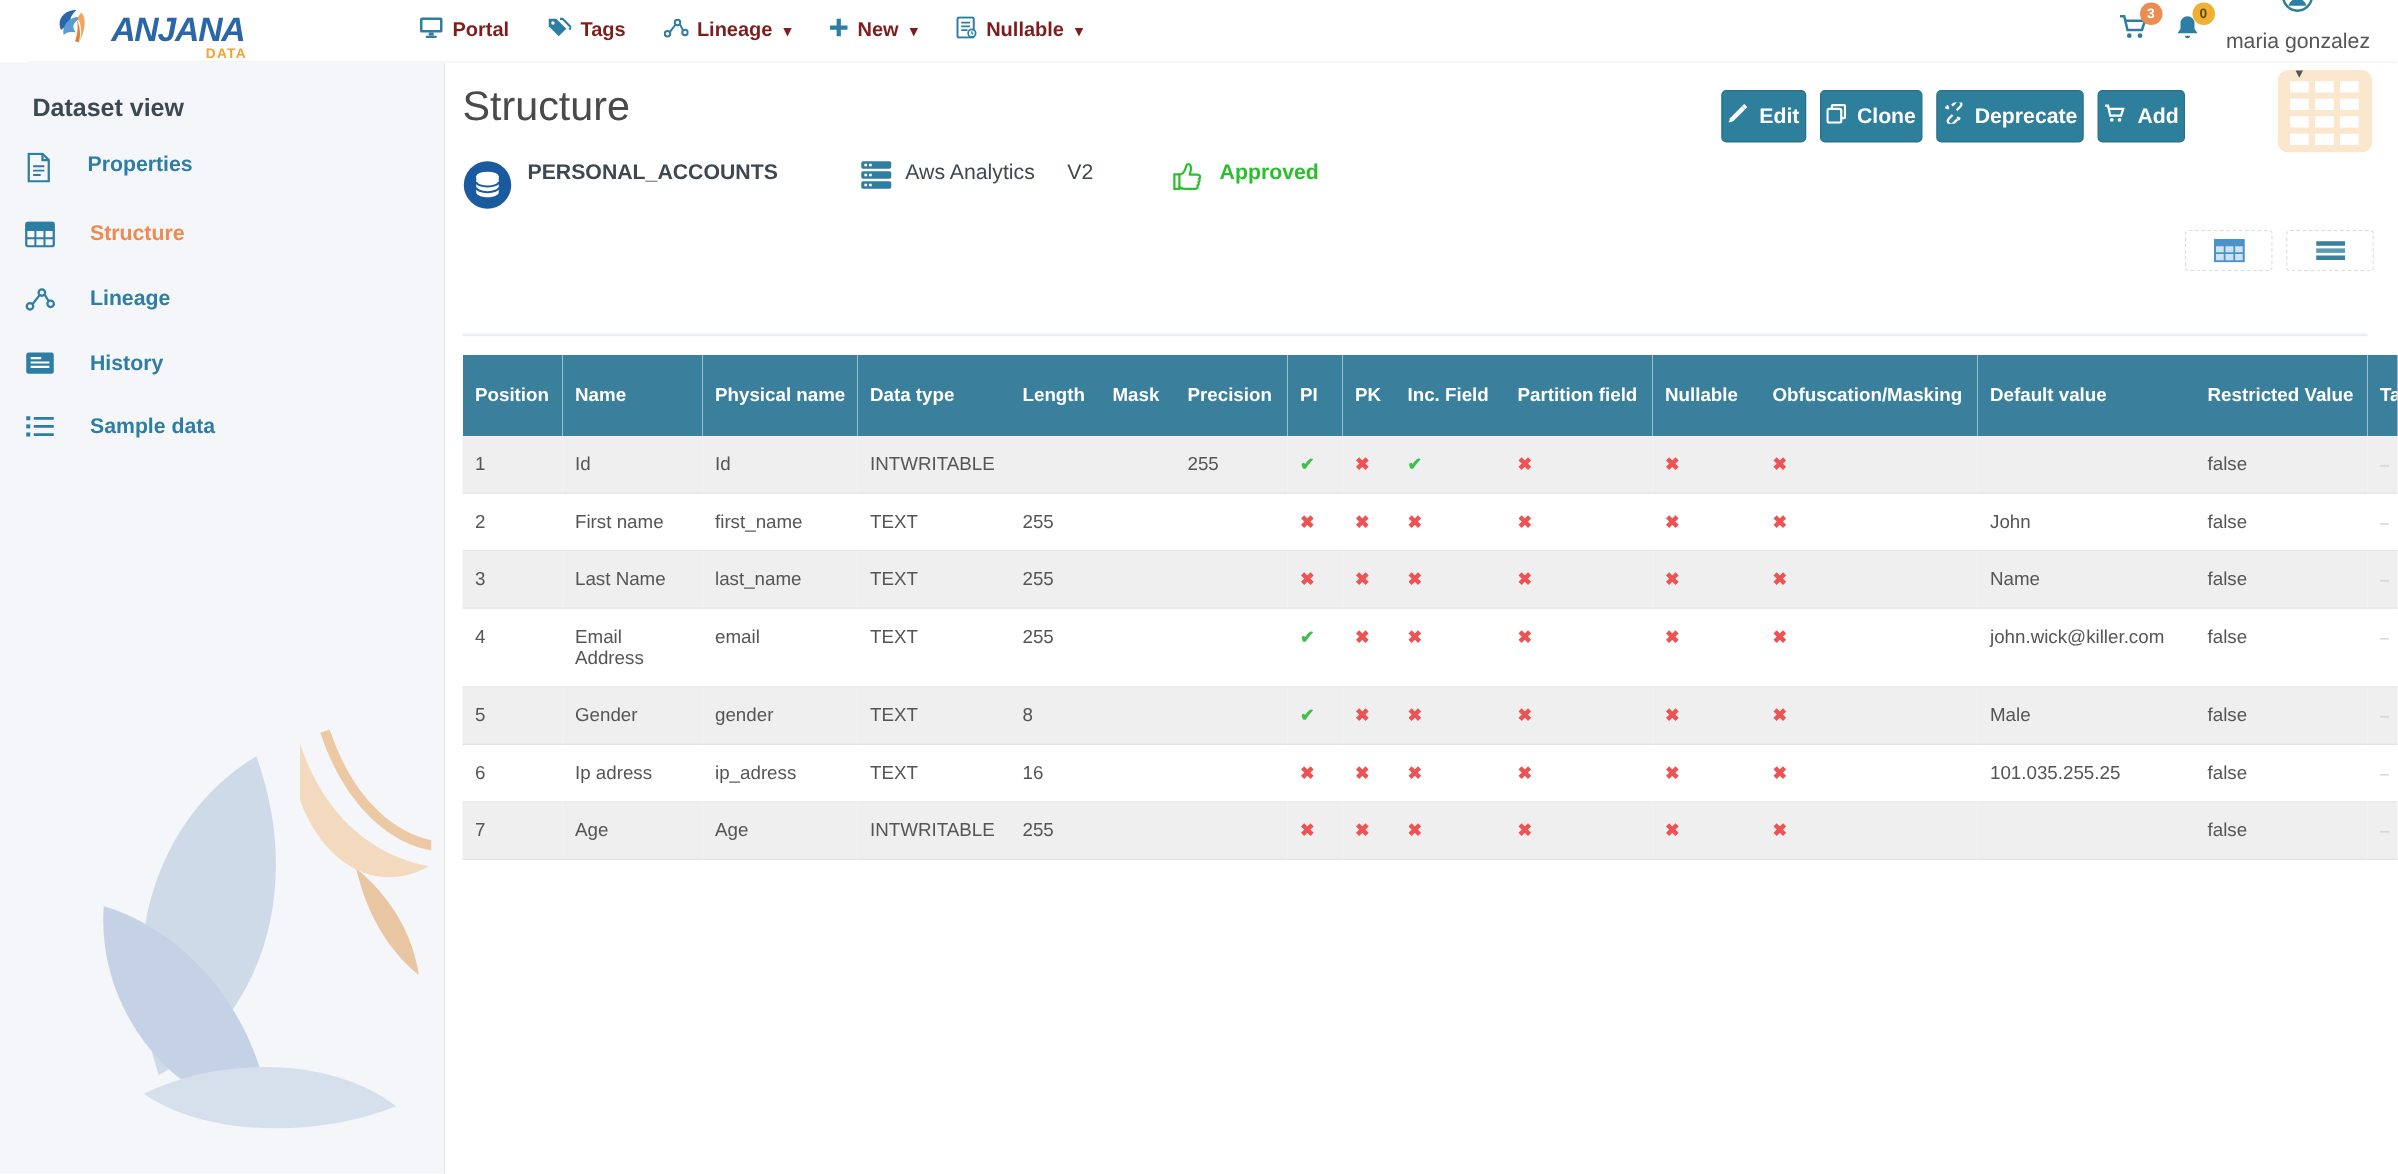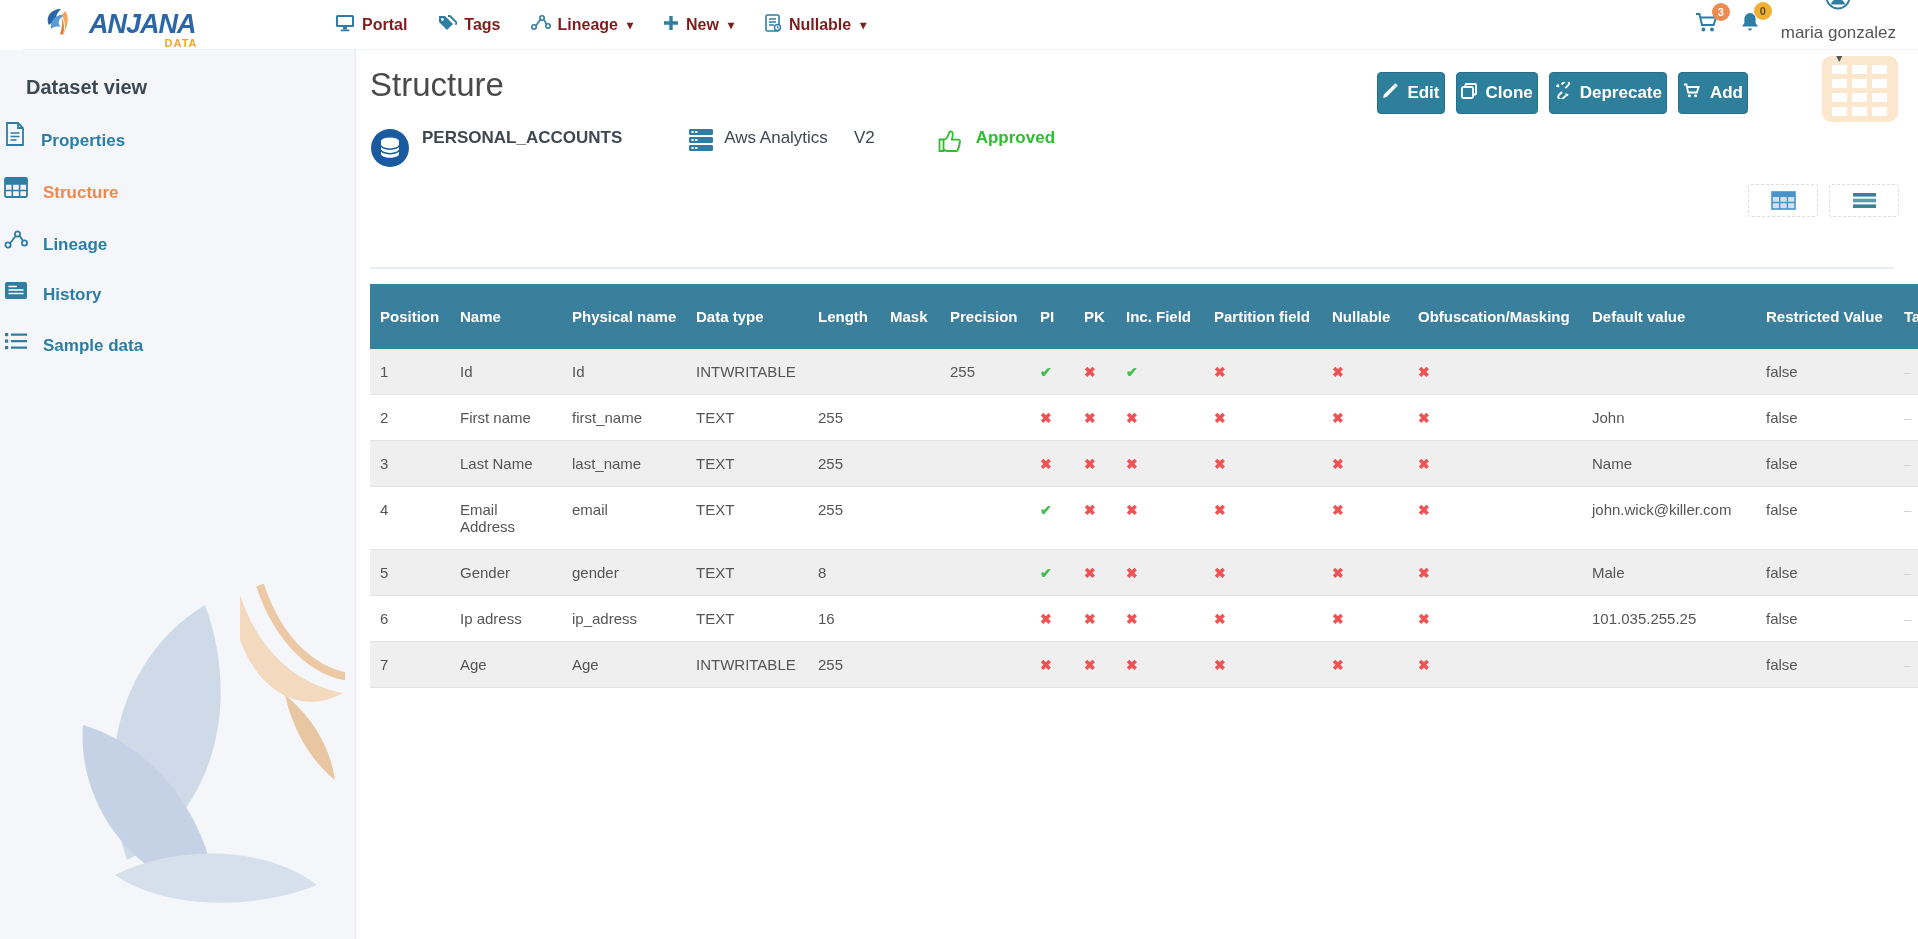--- a/index.html
+++ b/index.html
@@ -22,21 +22,21 @@
   .badge { position:absolute; top:-9px; right:-11px; min-width:18px; height:18px; border-radius:50%;
            font-size:11px; font-weight:bold; display:flex; align-items:center; justify-content:center; }
   .badge.cart { background:#ec8c52; color:#fff; }
   .badge.bell { background:#f2b032; color:#5a4a20; }
   .user { display:flex; align-items:center; gap:8px; color:#555; font-size:17px; cursor:pointer;flex-direction:column; }
 
   
   .layout { display:flex; height:889px; }
   .sidebar { width:356px; background:#f4f6f9; border-right:1px solid #e4e8ec; position:relative; overflow:hidden; }
   .sidebar-title { padding:26px 0 10px 26px; font-size:20px; font-weight:bold; color:#3c4852; }
-  .side-item { display:flex; align-items:flex-end; gap:15px; padding:13px 0 13px 4px; font-size:17px;
+  .side-item { display:flex; align-items:flex-start; gap:28px; padding:13px 0 13px 20px; font-size:17px;
                font-weight:bold; color:#2e7da3; cursor:pointer; }
   .side-item.active { color:#ef8a4e; }
   .side-item svg { flex:0 0 auto; }
   .watermark { position:absolute; left:55px; top:515px; pointer-events:none; }
 
   .content { flex:1; position:relative; background:#fff; }
   .page-title { position:absolute; top:16px; left:14px; font-size:33px; color:#4a4a4a; }
   .entity-row { position:absolute; top:78px; left:14px; display:flex; align-items:flex-start; }
   .entity-name { font-size:17px; font-weight:bold; color:#3f4750; margin-left:12px; }
   .src-name { font-size:17px; color:#3f4750; margin-left:10px; }

